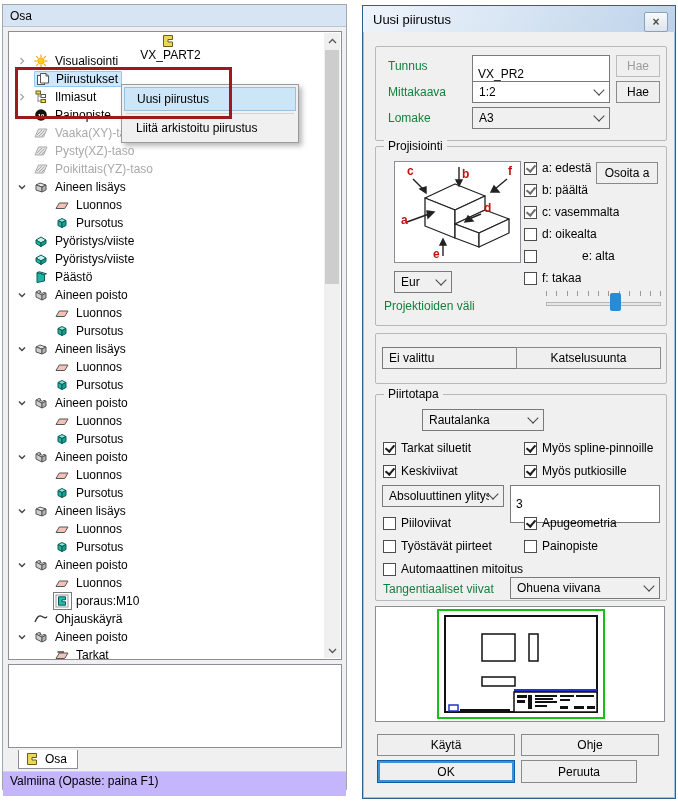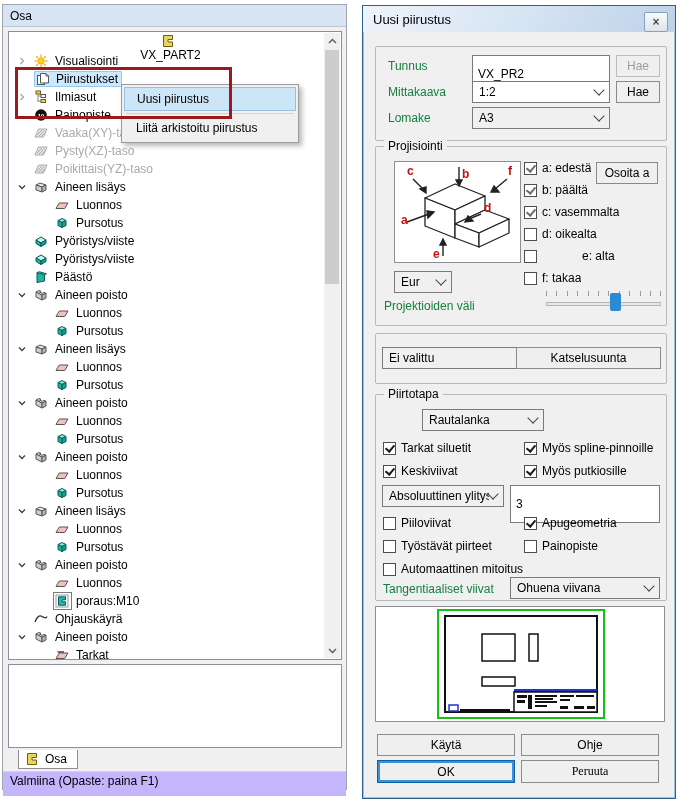--- a/index.html
+++ b/index.html
@@ -740,14 +740,14 @@
           <rect x="211" y="99" width="8" height="3"></rect>
       </g>
       <rect x="73" y="98" width="9" height="6" fill="none" stroke="#2233cc" stroke-width="1.5"></rect>
       <rect x="84" y="102" width="50" height="2" fill="#111"></rect>
     </svg>
   </div>
 
   <div class="btn" style="left:14px;top:728px;width:138px;height:22px;">Käytä</div>
   <div class="btn" style="left:158px;top:728px;width:138px;height:22px;">Ohje</div>
   <div class="btn default" style="left:14px;top:754px;width:138px;height:23px;">OK</div>
-  <div class="btn" style="left:158px;top:754px;width:138px;height:23px;font-family:Liberation Serif, serif;">Peruuta</div>
+  <div class="btn" style="left:158px;top:754px;width:116px;height:23px;">Peruuta</div>
 </section>
 
 </body></html>

